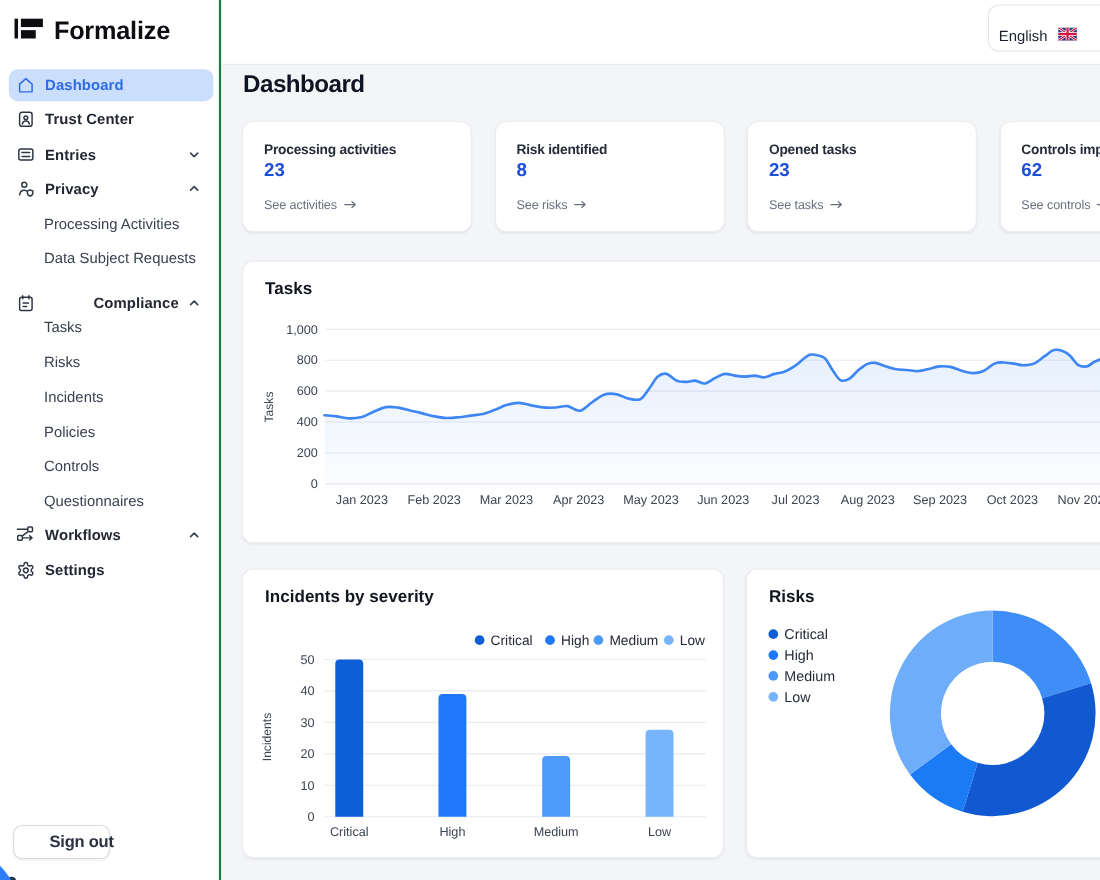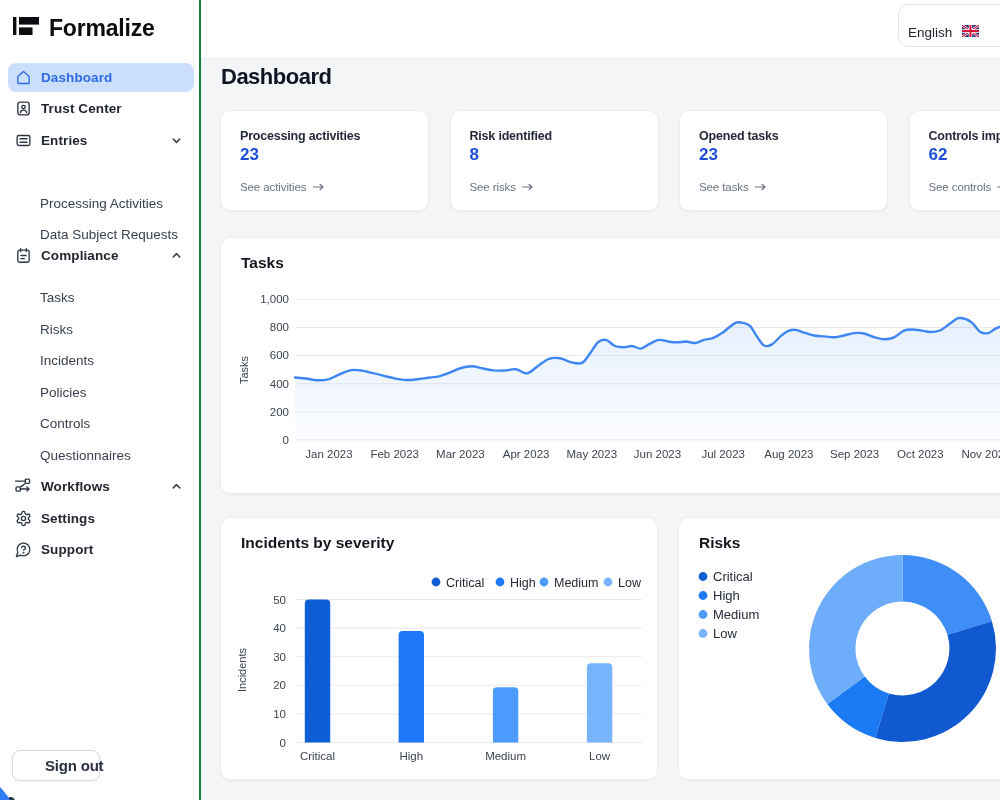--- a/index.html
+++ b/index.html
@@ -203,27 +203,38 @@
         </svg>
       </div>
   <div class="navitem" style="top:94.0px;">
         <svg class="ic" viewBox="0 0 24 24" fill="none" stroke="#2e3644" stroke-width="1.9" stroke-linecap="round" stroke-linejoin="round">
           <rect x="4" y="3" width="16" height="18" rx="3"></rect>
           <circle cx="12" cy="10" r="2.4"></circle>
           <path d="M7.5 18 C8 14.8 10 14.2 12 14.2 C14 14.2 16 14.8 16.5 18"></path>
         </svg>
         <span class="txt">Trust Center</span>
       </div>
+  <div class="navitem" style="top:157.0px;">
+        <svg class="ic" viewBox="0 0 24 24" fill="none" stroke="#2e3644" stroke-width="1.9" stroke-linecap="round" stroke-linejoin="round">
+          <circle cx="10" cy="7" r="3.2"></circle>
+          <path d="M4 20 C4.5 15.5 7 14.2 10 14.2 C11 14.2 12 14.4 12.8 14.8"></path>
+          <path d="M17.5 13.5 L21 15 V17.5 C21 19.5 19.5 20.8 17.5 21.5 C15.5 20.8 14 19.5 14 17.5 V15 Z"></path>
+        </svg>
+        <span class="txt">Privacy</span>
+        <svg class="chev" width="11" height="11" viewBox="0 0 12 12" fill="none" stroke="#3c4452" stroke-width="1.7" stroke-linecap="round" stroke-linejoin="round">
+          <path d="M2.5 7.5 L6 4 L9.5 7.5"></path>
+        </svg>
+      </div>
   <div class="navitem" style="top:188.5px;">
         <span class="sub">Processing Activities</span>
       </div>
   <div class="navitem" style="top:220.0px;">
         <span class="sub">Data Subject Requests</span>
       </div>
-  <div class="navitem" style="top:241px;">
+  <div class="navitem" style="top:261px;gap:44px;">
         <svg class="ic" viewBox="0 0 24 24" fill="none" stroke="#2e3644" stroke-width="1.9" stroke-linecap="round" stroke-linejoin="round">
           <rect x="4" y="4.5" width="16" height="17" rx="2.5"></rect>
           <path d="M8 2.5 V6.5 M16 2.5 V6.5 M8.5 12 H15.5 M8.5 16.5 H13"></path>
         </svg>
         <span class="txt">Compliance</span>
         <svg class="chev" width="11" height="11" viewBox="0 0 12 12" fill="none" stroke="#3c4452" stroke-width="1.7" stroke-linecap="round" stroke-linejoin="round">
           <path d="M2.5 7.5 L6 4 L9.5 7.5"></path>
         </svg>
       </div>
   <div class="navitem" style="top:283.0px;">
@@ -255,28 +266,20 @@
           <path d="M2.5 7.5 L6 4 L9.5 7.5"></path>
         </svg>
       </div>
   <div class="navitem" style="top:503.5px;">
         <svg class="ic" viewBox="0 0 24 24" fill="none" stroke="#2e3644" stroke-width="1.9" stroke-linecap="round" stroke-linejoin="round">
           <circle cx="12" cy="12" r="3"></circle>
           <path d="M12.22 2h-.44a2 2 0 0 0-2 2v.18a2 2 0 0 1-1 1.73l-.43.25a2 2 0 0 1-2 0l-.15-.08a2 2 0 0 0-2.73.73l-.22.38a2 2 0 0 0 .73 2.73l.15.1a2 2 0 0 1 1 1.72v.51a2 2 0 0 1-1 1.74l-.15.09a2 2 0 0 0-.73 2.73l.22.38a2 2 0 0 0 2.73.73l.15-.08a2 2 0 0 1 2 0l.43.25a2 2 0 0 1 1 1.73V20a2 2 0 0 0 2 2h.44a2 2 0 0 0 2-2v-.18a2 2 0 0 1 1-1.73l.43-.25a2 2 0 0 1 2 0l.15.08a2 2 0 0 0 2.73-.73l.22-.39a2 2 0 0 0-.73-2.73l-.15-.08a2 2 0 0 1-1-1.74v-.5a2 2 0 0 1 1-1.74l.15-.09a2 2 0 0 0 .73-2.73l-.22-.38a2 2 0 0 0-2.73-.73l-.15.08a2 2 0 0 1-2 0l-.43-.25a2 2 0 0 1-1-1.73V4a2 2 0 0 0-2-2z"></path>
         </svg>
         <span class="txt">Settings</span>
       </div>
-  <div class="navitem" style="top:535.0px;">
-        <svg class="ic" viewBox="0 0 24 24" fill="none" stroke="#2e3644" stroke-width="1.9" stroke-linecap="round" stroke-linejoin="round">
-          <path d="M7.9 20A9 9 0 1 0 4 16.1L2 22Z"></path>
-          <path d="M9.3 9.2a2.8 2.8 0 0 1 5.44.93c0 1.87-2.8 2.8-2.8 2.8"></path>
-          <circle cx="12" cy="16.6" r="0.5" fill="#2e3644"></circle>
-        </svg>
-        <span class="txt">Support</span>
-      </div>
   <div id="signout">
     <svg style="margin-left:10px" width="14" height="14" viewBox="0 0 16 16" fill="none" stroke="#333a46" stroke-width="1.6">
       <path d="M10.5,2.5 H3.5 V13.5 H10.5 V10.5 M6.5,8 H14 M11.5,5.5 L14.2,8 L11.5,10.5" stroke-linecap="round" stroke-linejoin="round"></path>
     </svg>
     <span>Sign out</span>
   </div>
   <div id="darkdot"></div>
       <div id="bluedot"></div>
 </div>
 

